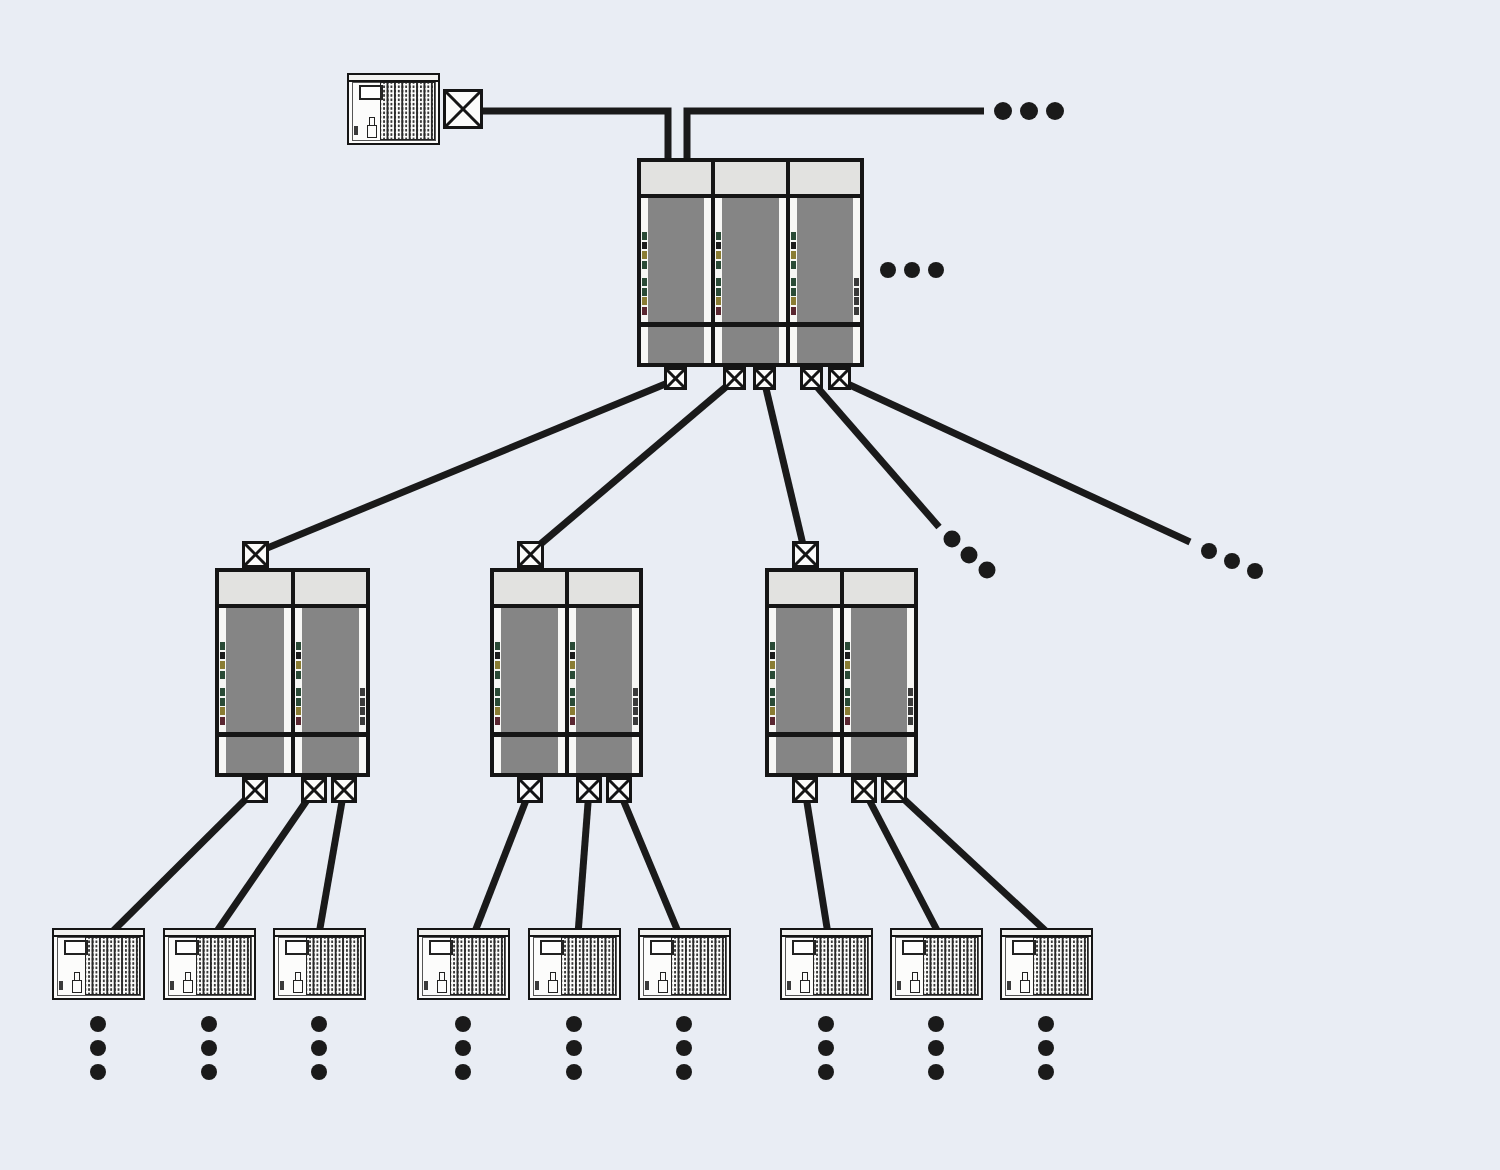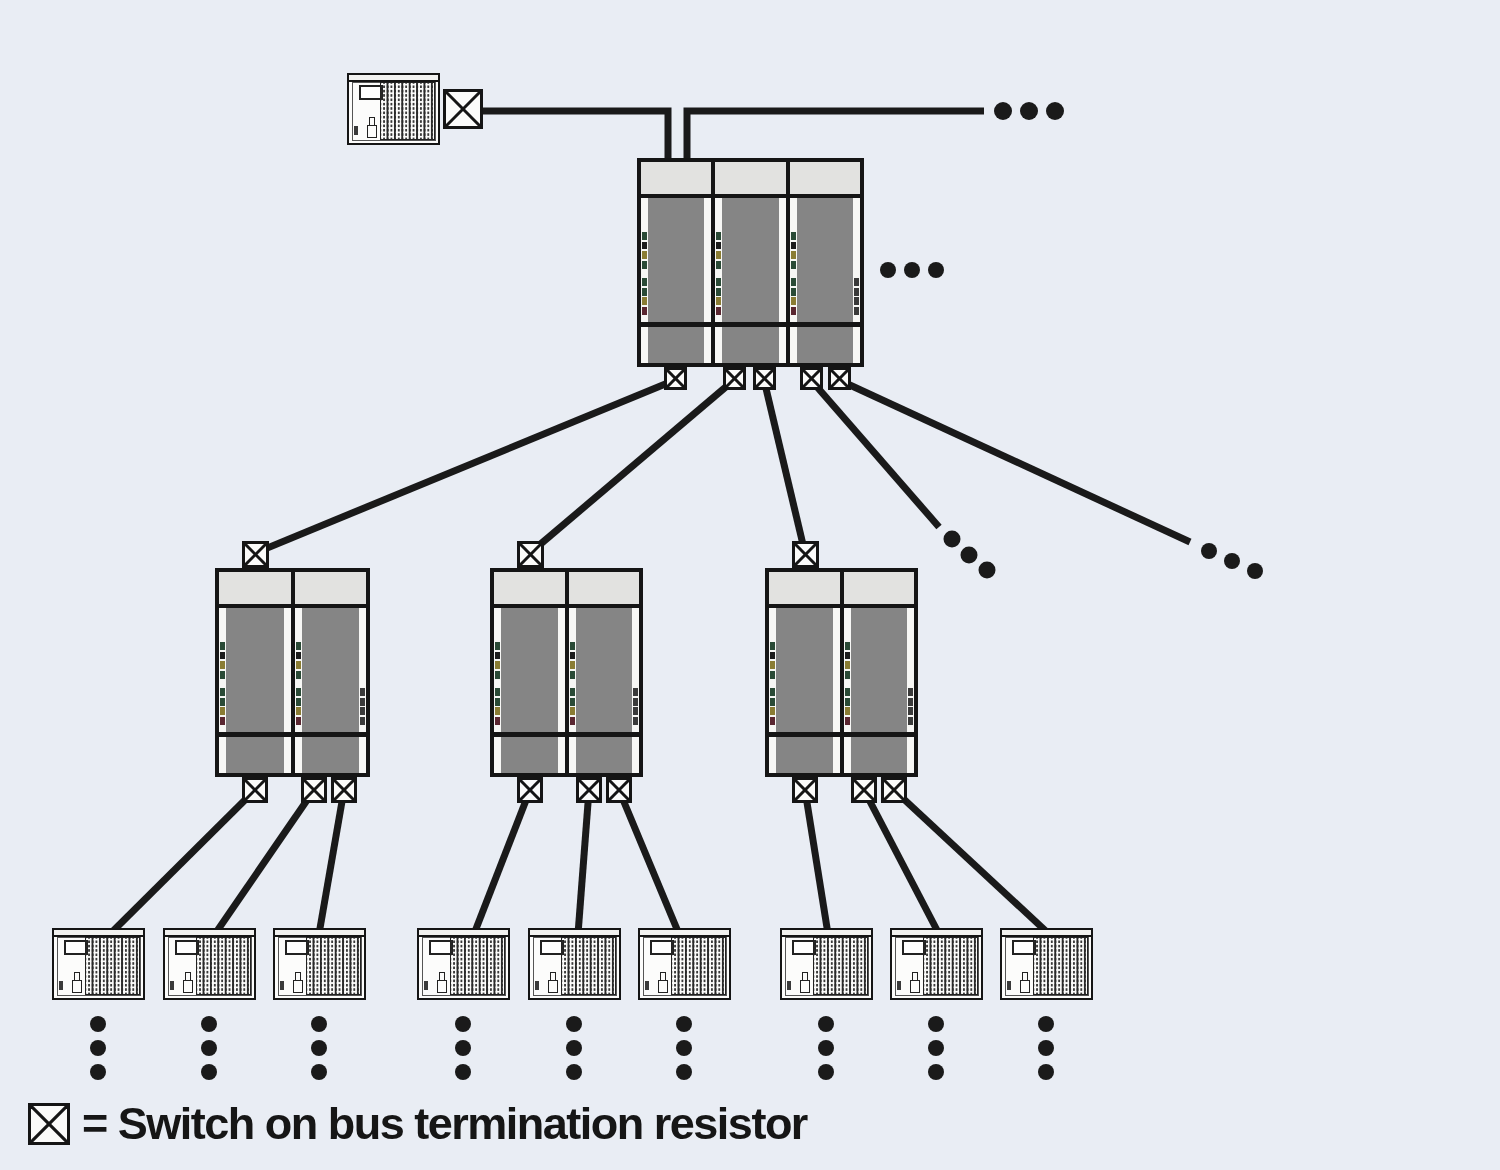--- a/index.html
+++ b/index.html
@@ -438,22 +438,13 @@
           <line x1="20" y1="0" x2="0" y2="20" stroke="#151515" stroke-width="3" vector-effect="non-scaling-stroke"></line>
         </svg>
       </div>
       <div class="xbox" style="left: 881px; top: 777px; width: 26px; height: 26px;">
         <svg viewBox="0 0 20 20" preserveAspectRatio="none">
           <line x1="0" y1="0" x2="20" y2="20" stroke="#151515" stroke-width="3" vector-effect="non-scaling-stroke"></line>
           <line x1="20" y1="0" x2="0" y2="20" stroke="#151515" stroke-width="3" vector-effect="non-scaling-stroke"></line>
         </svg>
       </div>
     </div>
-  <div class="legend">
-    <span class="xbox legend-box" id="legend-xbox">
-        <svg viewBox="0 0 20 20" preserveAspectRatio="none">
-          <line x1="0" y1="0" x2="20" y2="20" stroke="#151515" stroke-width="3.2" vector-effect="non-scaling-stroke"></line>
-          <line x1="20" y1="0" x2="0" y2="20" stroke="#151515" stroke-width="3.2" vector-effect="non-scaling-stroke"></line>
-        </svg>
-      </span>
-    <span class="legend-text">= Switch on bus termination resistor</span>
-  </div>
 </div>
 
 </body></html>

